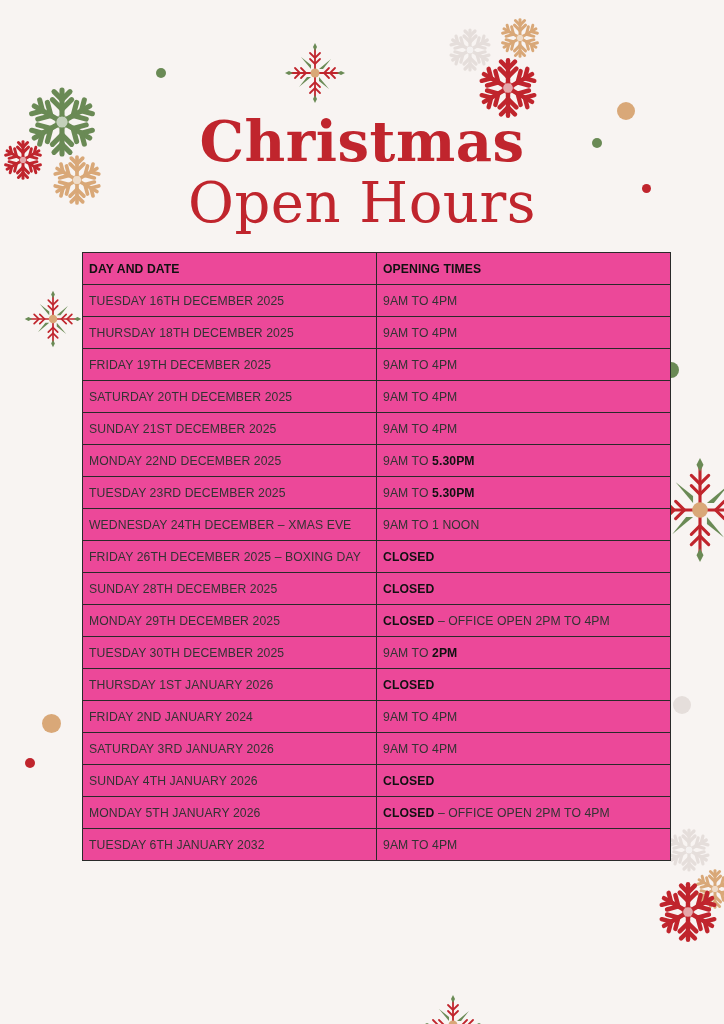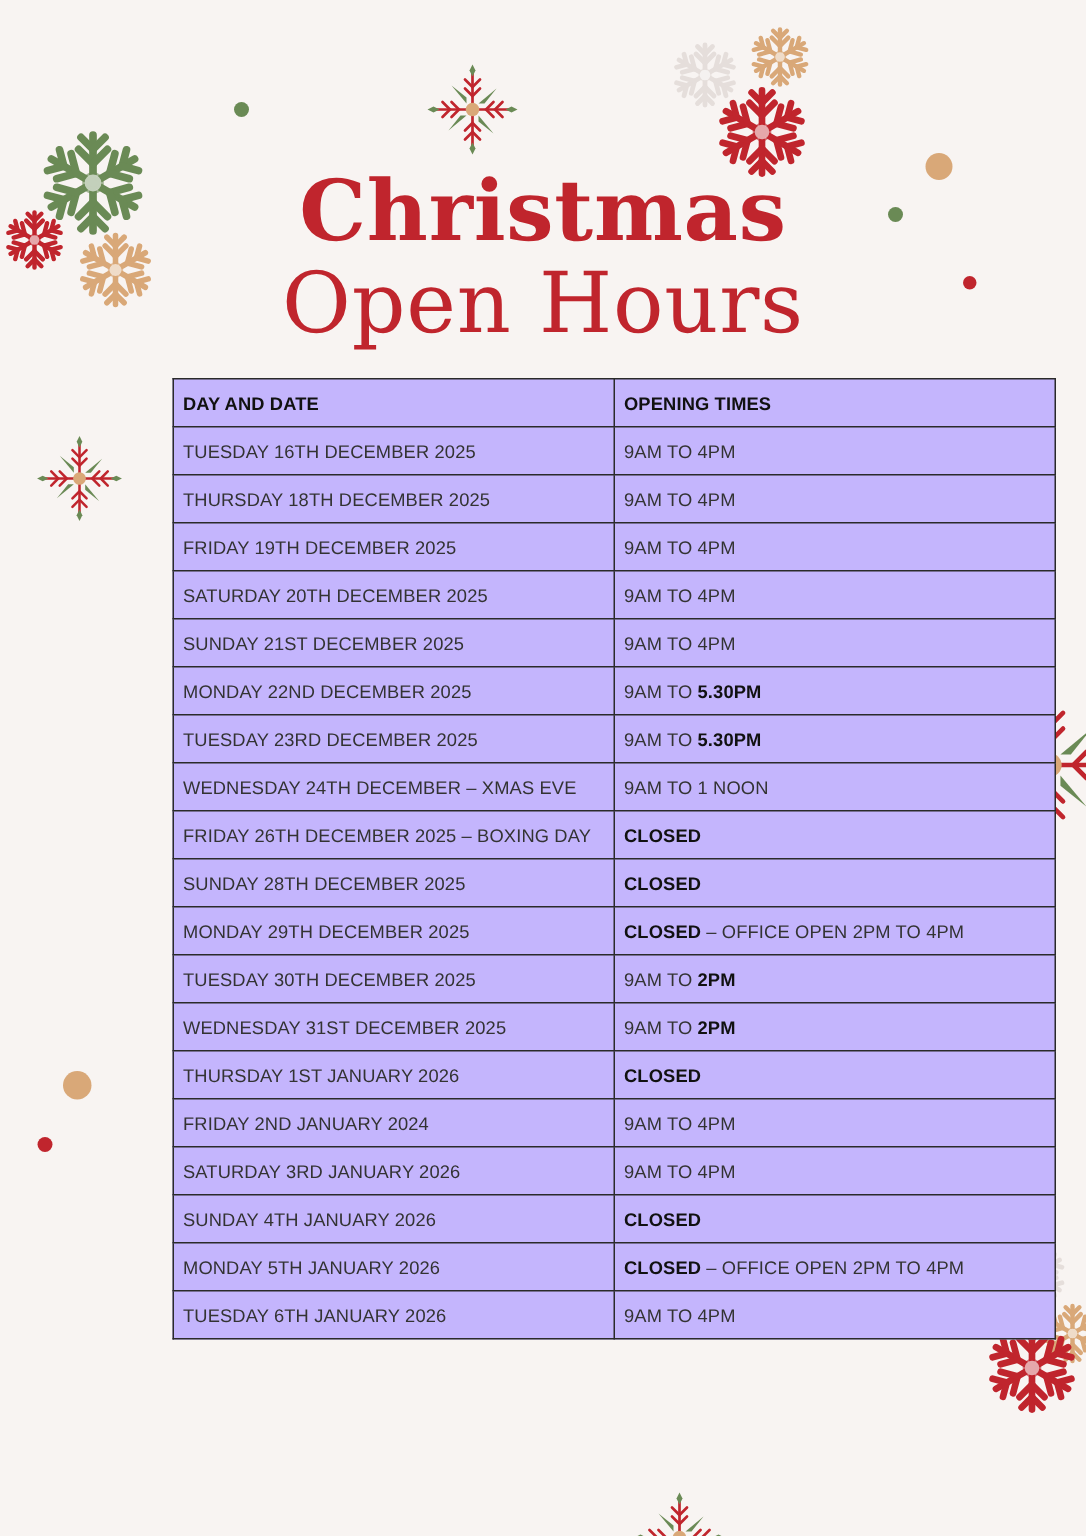--- a/index.html
+++ b/index.html
@@ -2,21 +2,21 @@
 <html><head>
 <meta charset="utf-8">
 <style>
   html, body { margin:0; padding:0; }
   body { width:724px; height:1024px; background:#f8f4f2; position:relative; overflow:hidden; font-family:"Liberation Sans", sans-serif; }
   .deco { position:absolute; }
   .dot { position:absolute; border-radius:50%; }
   .title { position:absolute; left:0; width:724px; text-align:center; color:#c0252d; font-family:"DejaVu Serif", serif; font-weight:normal; margin:0; letter-spacing:0.5px; }
   .title.l1 { top:108px; font-size:56px; line-height:66px;font-weight:bold; }
   .title.l2 { top:170px; font-size:56px; line-height:66px; }
-  table.hours { position:absolute; left:82px; top:252px; width:588px; border-collapse:collapse; background:#c4b5fd; table-layout:fixed;margin-left:33px; }
+  table.hours { position:absolute; left:82px; top:252px; width:588px; border-collapse:collapse; background:#ec4899; table-layout:fixed; }
   table.hours td, table.hours th { border:1.5px solid #2a2a2a; height:31px; padding:0 6px; font-size:12.2px; color:#333; text-align:left; white-space:nowrap; letter-spacing:0.1px; }
   table.hours th { font-weight:bold; color:#111; }
   table.hours col.c1 { width:294px; }
   table.hours col.c2 { width:294px; }
   b { color:#111; }
 </style>
 </head>
 <body>
 
 <svg width="0" height="0" style="position:absolute">
@@ -170,41 +170,37 @@
       </tr>
       <tr>
         <td>MONDAY 29TH DECEMBER 2025</td>
         <td><span></span><b>CLOSED</b><span> – OFFICE OPEN 2PM TO 4PM</span></td>
       </tr>
       <tr>
         <td>TUESDAY 30TH DECEMBER 2025</td>
         <td><span>9AM TO </span><b>2PM</b><span></span></td>
       </tr>
       <tr>
-        <td>WEDNESDAY 31ST DECEMBER 2025</td>
-        <td><span>9AM TO </span><b>2PM</b><span></span></td>
-      </tr>
-      <tr>
         <td>THURSDAY 1ST JANUARY 2026</td>
         <td><span></span><b>CLOSED</b><span></span></td>
       </tr>
       <tr>
         <td>FRIDAY 2ND JANUARY 2024</td>
         <td><span>9AM TO 4PM</span><b></b><span></span></td>
       </tr>
       <tr>
         <td>SATURDAY 3RD JANUARY 2026</td>
         <td><span>9AM TO 4PM</span><b></b><span></span></td>
       </tr>
       <tr>
         <td>SUNDAY 4TH JANUARY 2026</td>
         <td><span></span><b>CLOSED</b><span></span></td>
       </tr>
       <tr>
         <td>MONDAY 5TH JANUARY 2026</td>
         <td><span></span><b>CLOSED</b><span> – OFFICE OPEN 2PM TO 4PM</span></td>
       </tr>
       <tr>
-        <td>TUESDAY 6TH JANUARY 2026</td>
+        <td>TUESDAY 6TH JANUARY 2032</td>
         <td><span>9AM TO 4PM</span><b></b><span></span></td>
       </tr>
     </tbody>
 </table>
 
 </body></html>

